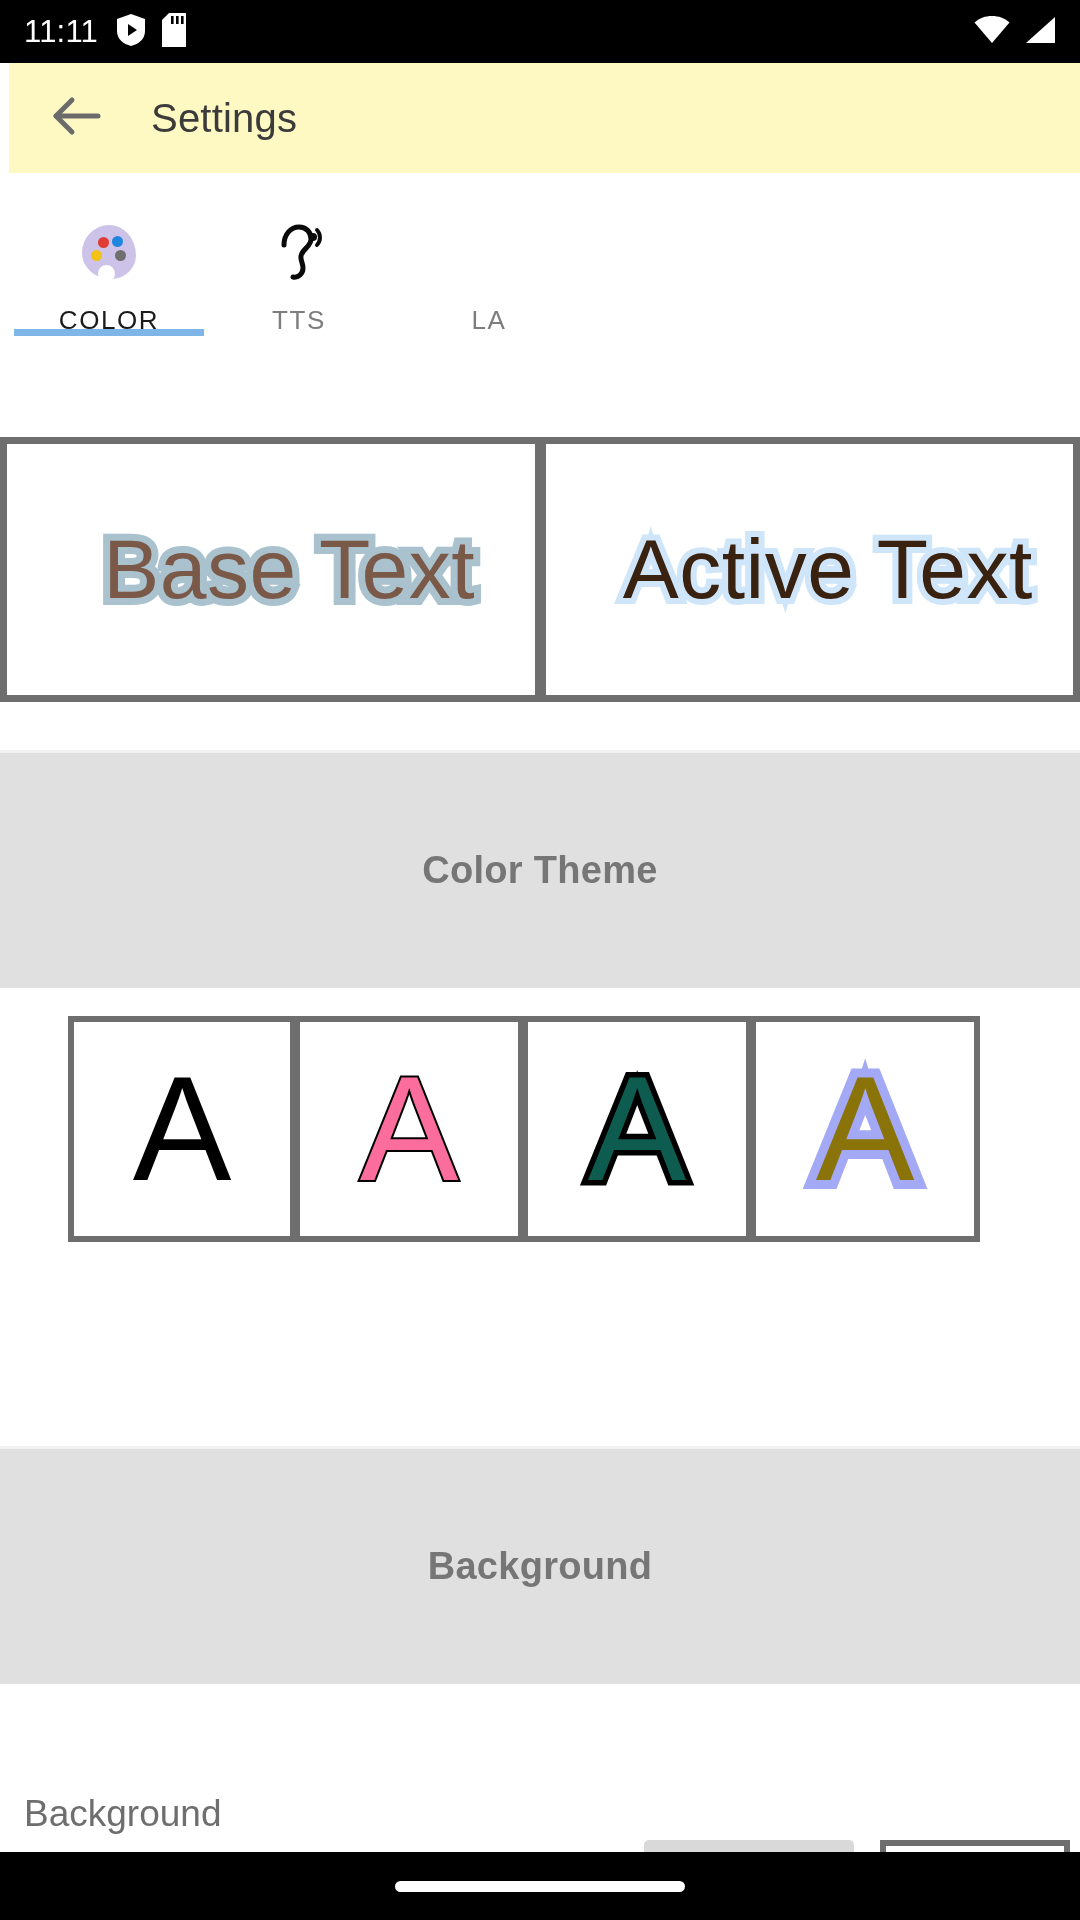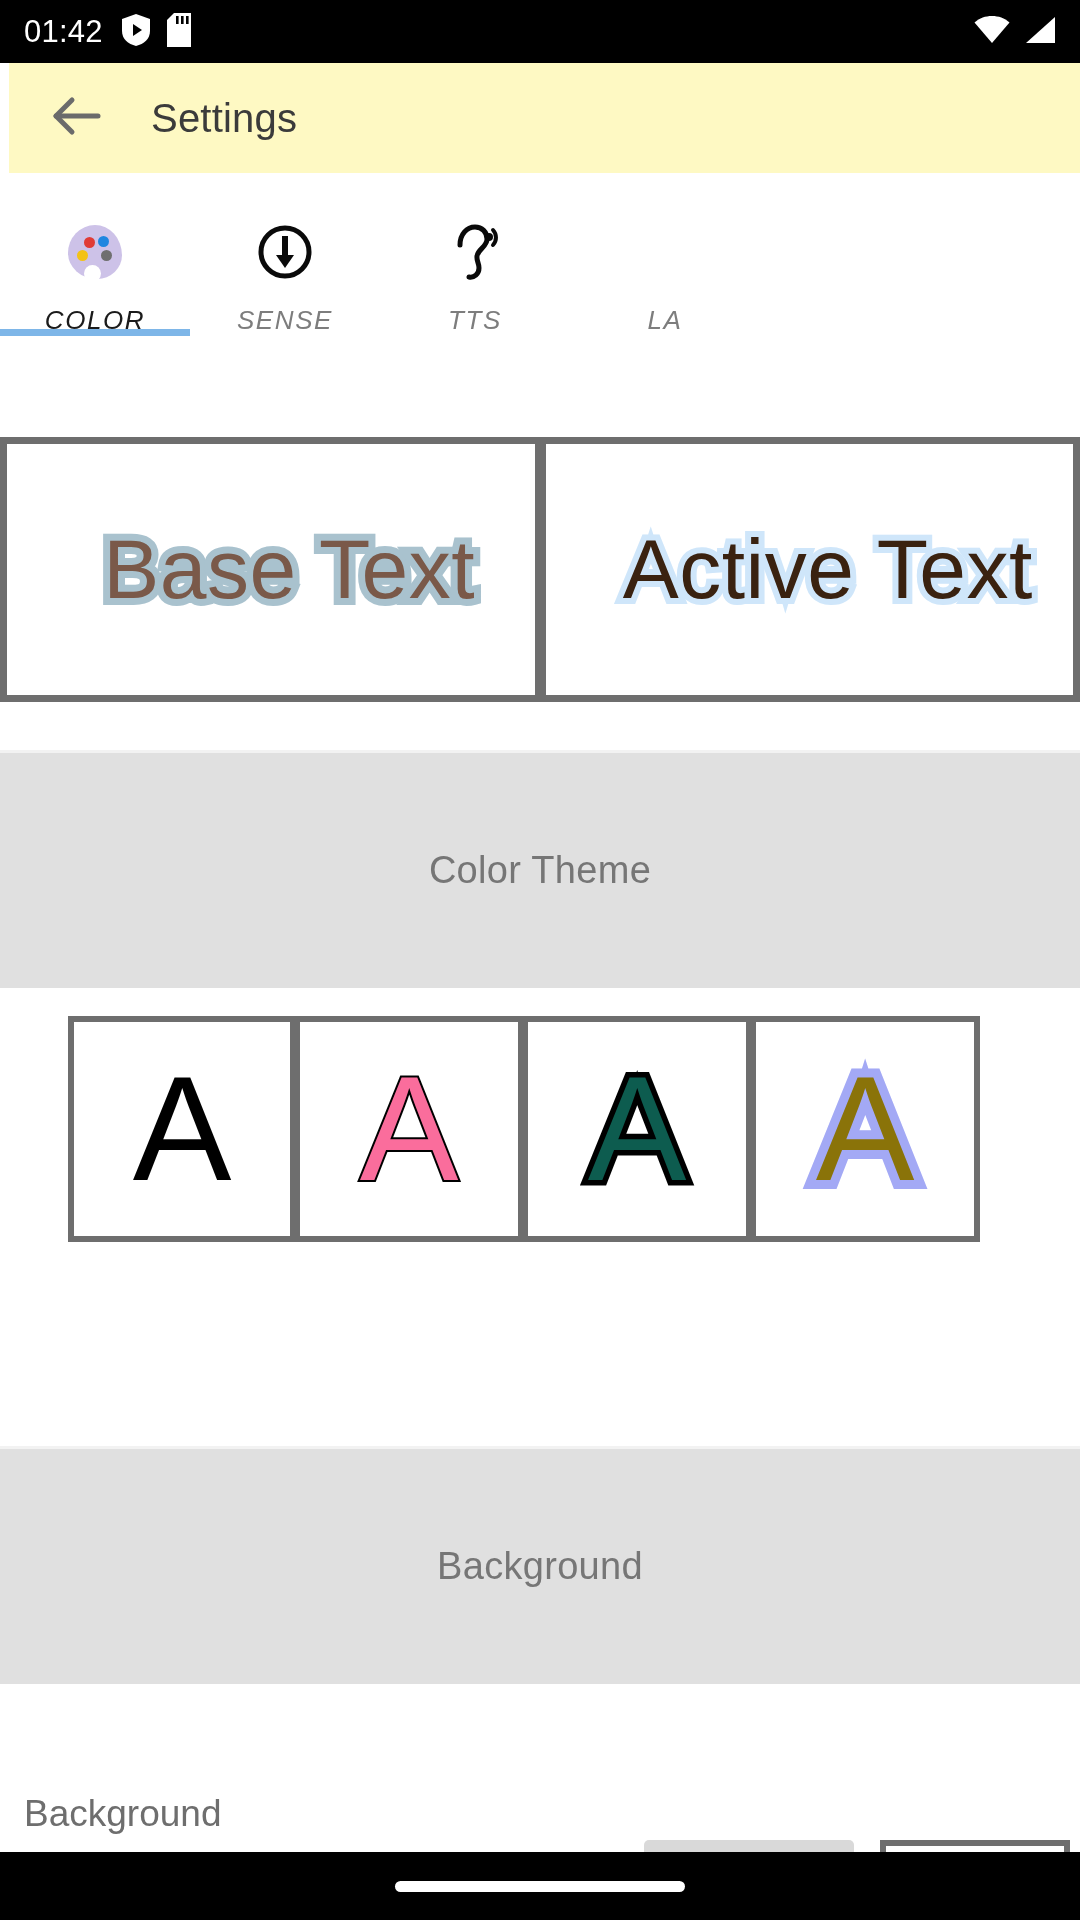--- a/index.html
+++ b/index.html
@@ -33,22 +33,22 @@
     display:flex; align-items:center; justify-content:center;
     border-radius:50%; cursor:pointer;
   }
   .page-title {
     font-size:40px; color:#3b3b3b; font-weight:400;
     margin-left:28px; letter-spacing:.2px;
   }
 
   
   .tabstrip {
-    position:absolute; top:173px; left:0; width:956px; height:260px;
-    background:#fff; overflow:hidden;font-style:italic;
+    position:absolute; top:173px; left:14px; width:956px; height:260px;
+    background:#fff; overflow:hidden;
   }
   .tabs-row { display:flex; align-items:flex-start; height:260px; }
   .tab {
     flex:0 0 auto;
     display:flex; flex-direction:column; align-items:center; justify-content:flex-start;
     padding-top:48px; position:relative; cursor:pointer;
   }
   .tab-icon {
     height:62px; width:62px;
     display:flex; align-items:center; justify-content:center;
@@ -80,21 +80,21 @@
   .palette .d3 { background:#f3c216; left:16%; top:46%; }
   .palette .d4 { background:#6f6f6f; left:62%; top:46%; }
 
   
   .band {
     width:1080px; background:#e0e0e0;
     display:flex; align-items:center; justify-content:center;
     border-top:3px solid #f2f2f2;
   }
   .band-text {
-    font-size:38px; font-weight:normal; color:#767676; letter-spacing:.3px;
+    font-size:38px; font-weight:bold; color:#767676; letter-spacing:.3px;
   }
   .band-rule {
     width:1080px; height:4px; background:#b9b9b9;
     border-top:3px solid #ffffff; border-bottom:3px solid #ffffff;
   }
 
   
   .preview-wrap {
     position:absolute; top:437px; left:0; width:1080px; height:265px;
     background:#fff; display:flex; align-items:stretch;
@@ -160,21 +160,21 @@
     background:#000; display:flex; align-items:center; justify-content:center;
   }
   .nav-pill { width:290px; height:11px; background:#fff; border-radius:6px; }
 </style>
 </head>
 <body>
 
 <div id="screen">
 
   <div class="statusbar">
-    <span class="sb-clock">01:42</span>
+    <span class="sb-clock">11:11</span>
     <span class="sb-left-icons">
       <span class="ico">
         <svg width="30" height="34" viewBox="0 0 30 34">
           <path d="M15 1 L29 6 v12 c0 8-6 13-14 15 C7 31 1 26 1 18 V6 Z" fill="#fff"></path>
           <path d="M12 11 L21 17 L12 23 Z" fill="#000"></path>
         </svg>
       </span>
       <span class="ico">
         <svg width="24" height="34" viewBox="0 0 24 34">
           <path d="M7 0 H24 V34 H0 V7 Z" fill="#fff"></path>
@@ -224,31 +224,20 @@
               <span class="dot d4"></span>
             <span class="notch"></span>
           </span>
         </span>
         <span class="tab-label">COLOR</span>
         <span class="tab-underline"></span>
       </div>
 
 
 
-      <div class="tab" style="width:190px">
-        <span class="tab-icon">
-          <svg width="56" height="56" viewBox="0 0 56 56">
-            <circle cx="28" cy="28" r="24" fill="none" stroke="#0a0a0a" stroke-width="5"></circle>
-            <rect x="25" y="12" width="6" height="22" fill="#0a0a0a"></rect>
-            <path d="M19 31 L28 44 L37 31 Z" fill="#0a0a0a"></path>
-          </svg>
-        </span>
-        <span class="tab-label">SENSE</span>
-
-      </div>
 
       <div class="tab" style="width:190px">
         <span class="tab-icon">
           <svg width="54" height="58" viewBox="0 0 54 58">
             <path d="M12 22 C12 11 19 4 27 4 C34 4 39 9 39 16 C39 24 30 26 29 33
                      C28.4 38 31 40 31 45 C31 51 26 55 21 54" fill="none" stroke="#0a0a0a" stroke-width="5" stroke-linecap="round" stroke-linejoin="round"></path>
             <circle cx="41" cy="14" r="4" fill="#0a0a0a"></circle>
             <path d="M45 7 A11 11 0 0 1 45 22" fill="none" stroke="#0a0a0a" stroke-width="4" stroke-linecap="round"></path>
           </svg>
         </span>

